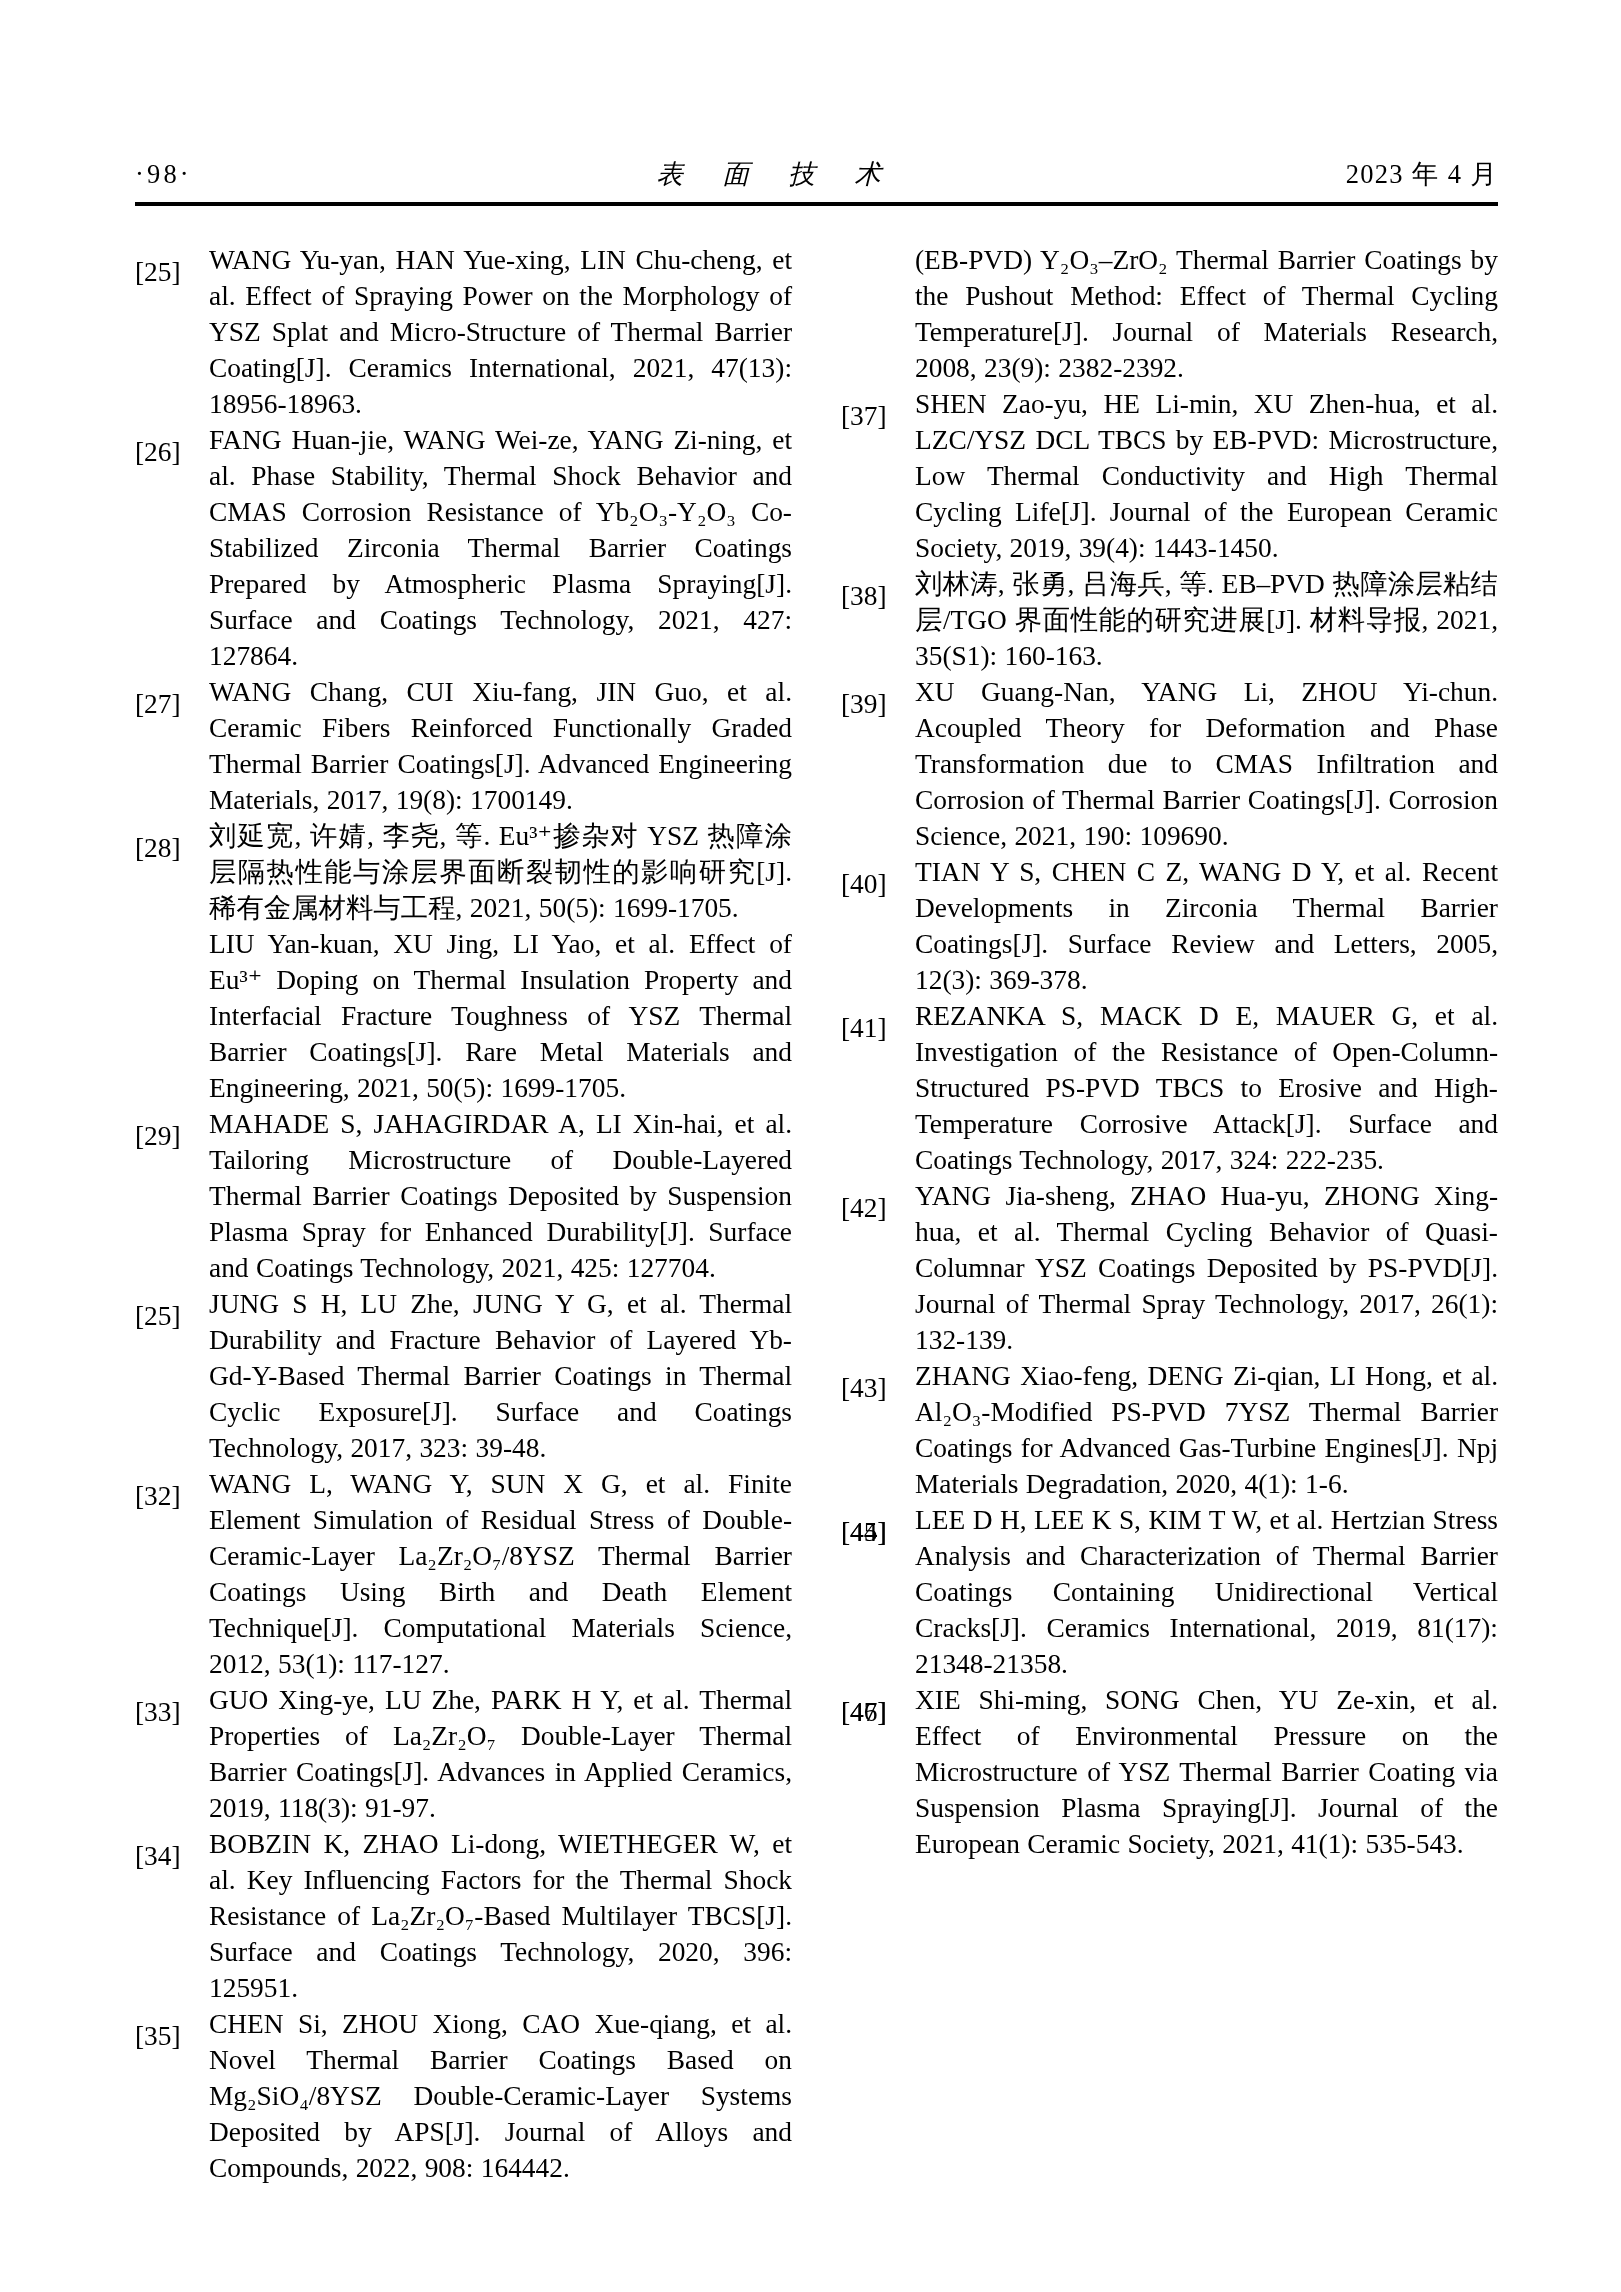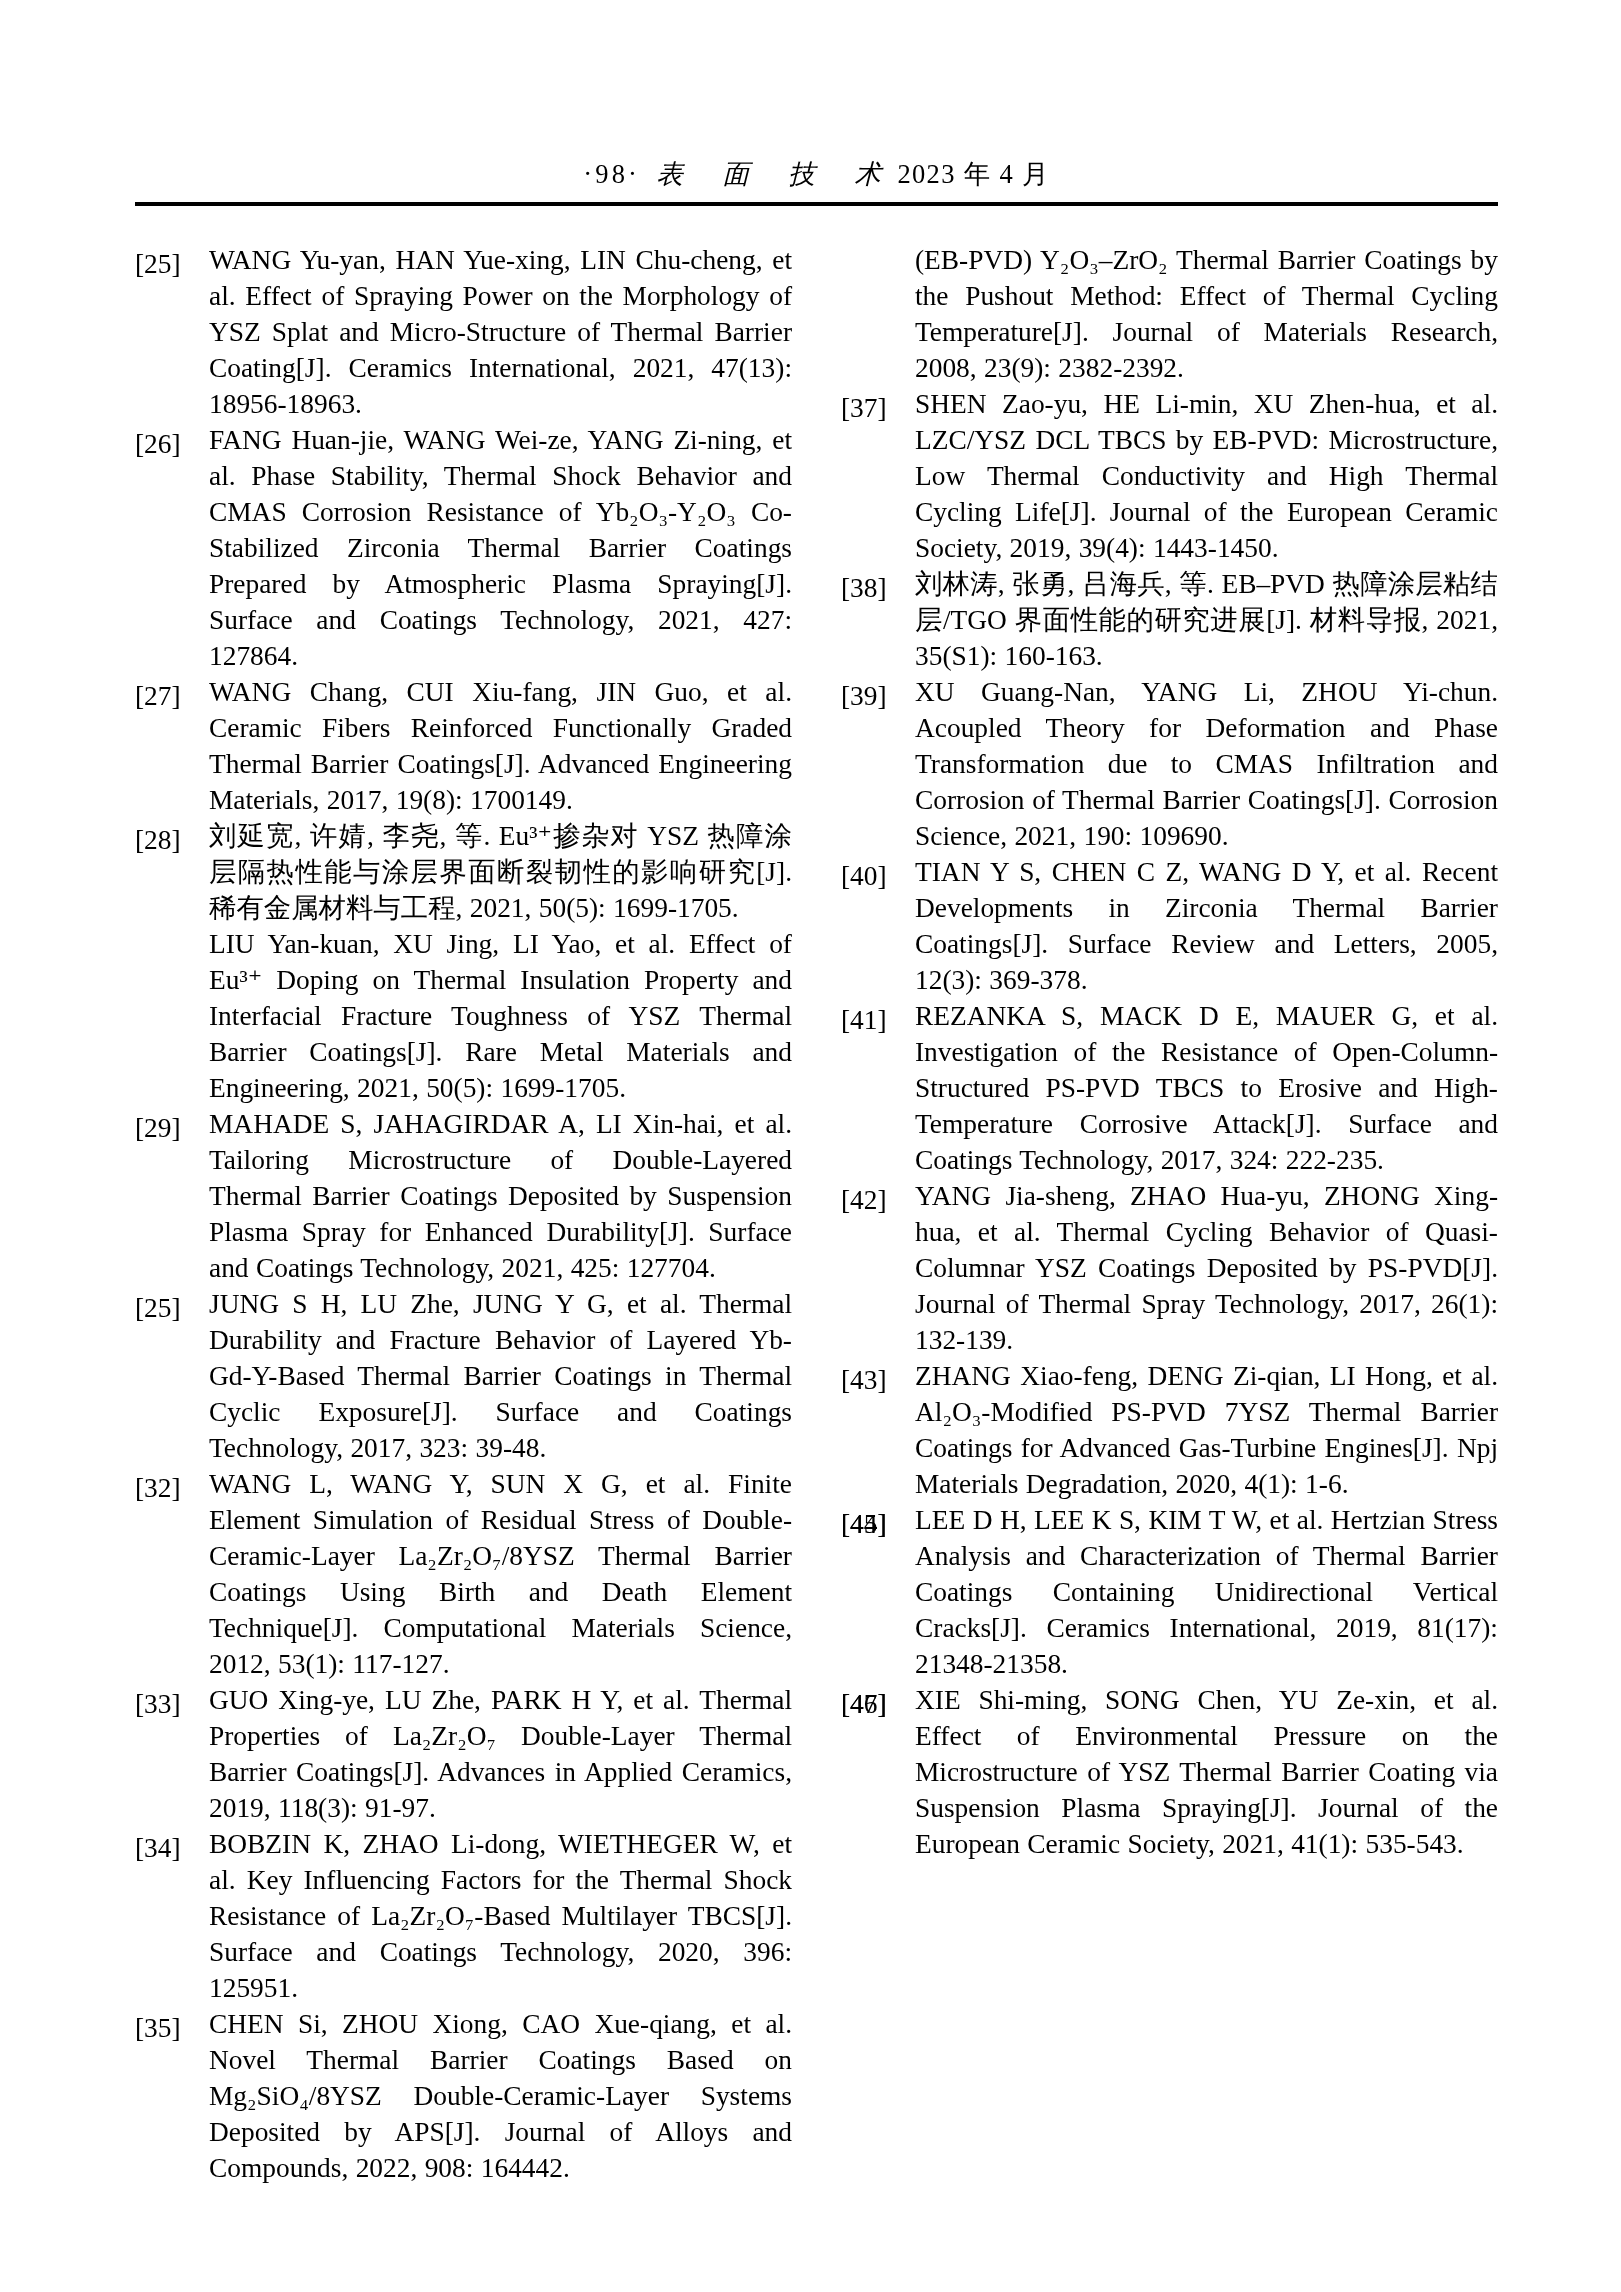--- a/index.html
+++ b/index.html
@@ -6,21 +6,21 @@
   html,body { background:#ffffff; }
   body {
     width:1621px; height:2293px;
     color:#000;
     font-family:"Liberation Serif","DejaVu Serif",serif;
     overflow:hidden;
   }
   .page { width:1621px; height:2293px; padding:155px 123px 0 135px; }
 
   .page-header {
-    display:flex; align-items:baseline; justify-content:center;
+    display:flex; align-items:baseline; justify-content:space-between;
     font-size:26.5px; line-height:39px;
   }
   .journal-title { letter-spacing:0.62em; text-indent:0.62em; white-space:nowrap;font-style:italic; }
   .page-number { letter-spacing:0.12em; }
   .issue-date { letter-spacing:0.05em; }
 
   .header-rule {
     margin-top:7.8px;
     border:none;
     border-top:4.9px solid #000;
@@ -33,21 +33,21 @@
   }
   .col { flex:1 1 0; min-width:0; }
 
   .ref {
     position:relative;
     padding-left:74px;
     font-size:27.4px;
     line-height:36px;
   }
   .ref .num {
-    position:absolute; left:0; top:4px;
+    position:absolute; left:0; top:12px;
     white-space:nowrap;
   }
   .para {
     text-align:justify;
     text-justify:inter-word;
     word-spacing:0.02em;
   }
 </style>
 </head>
 <body>

